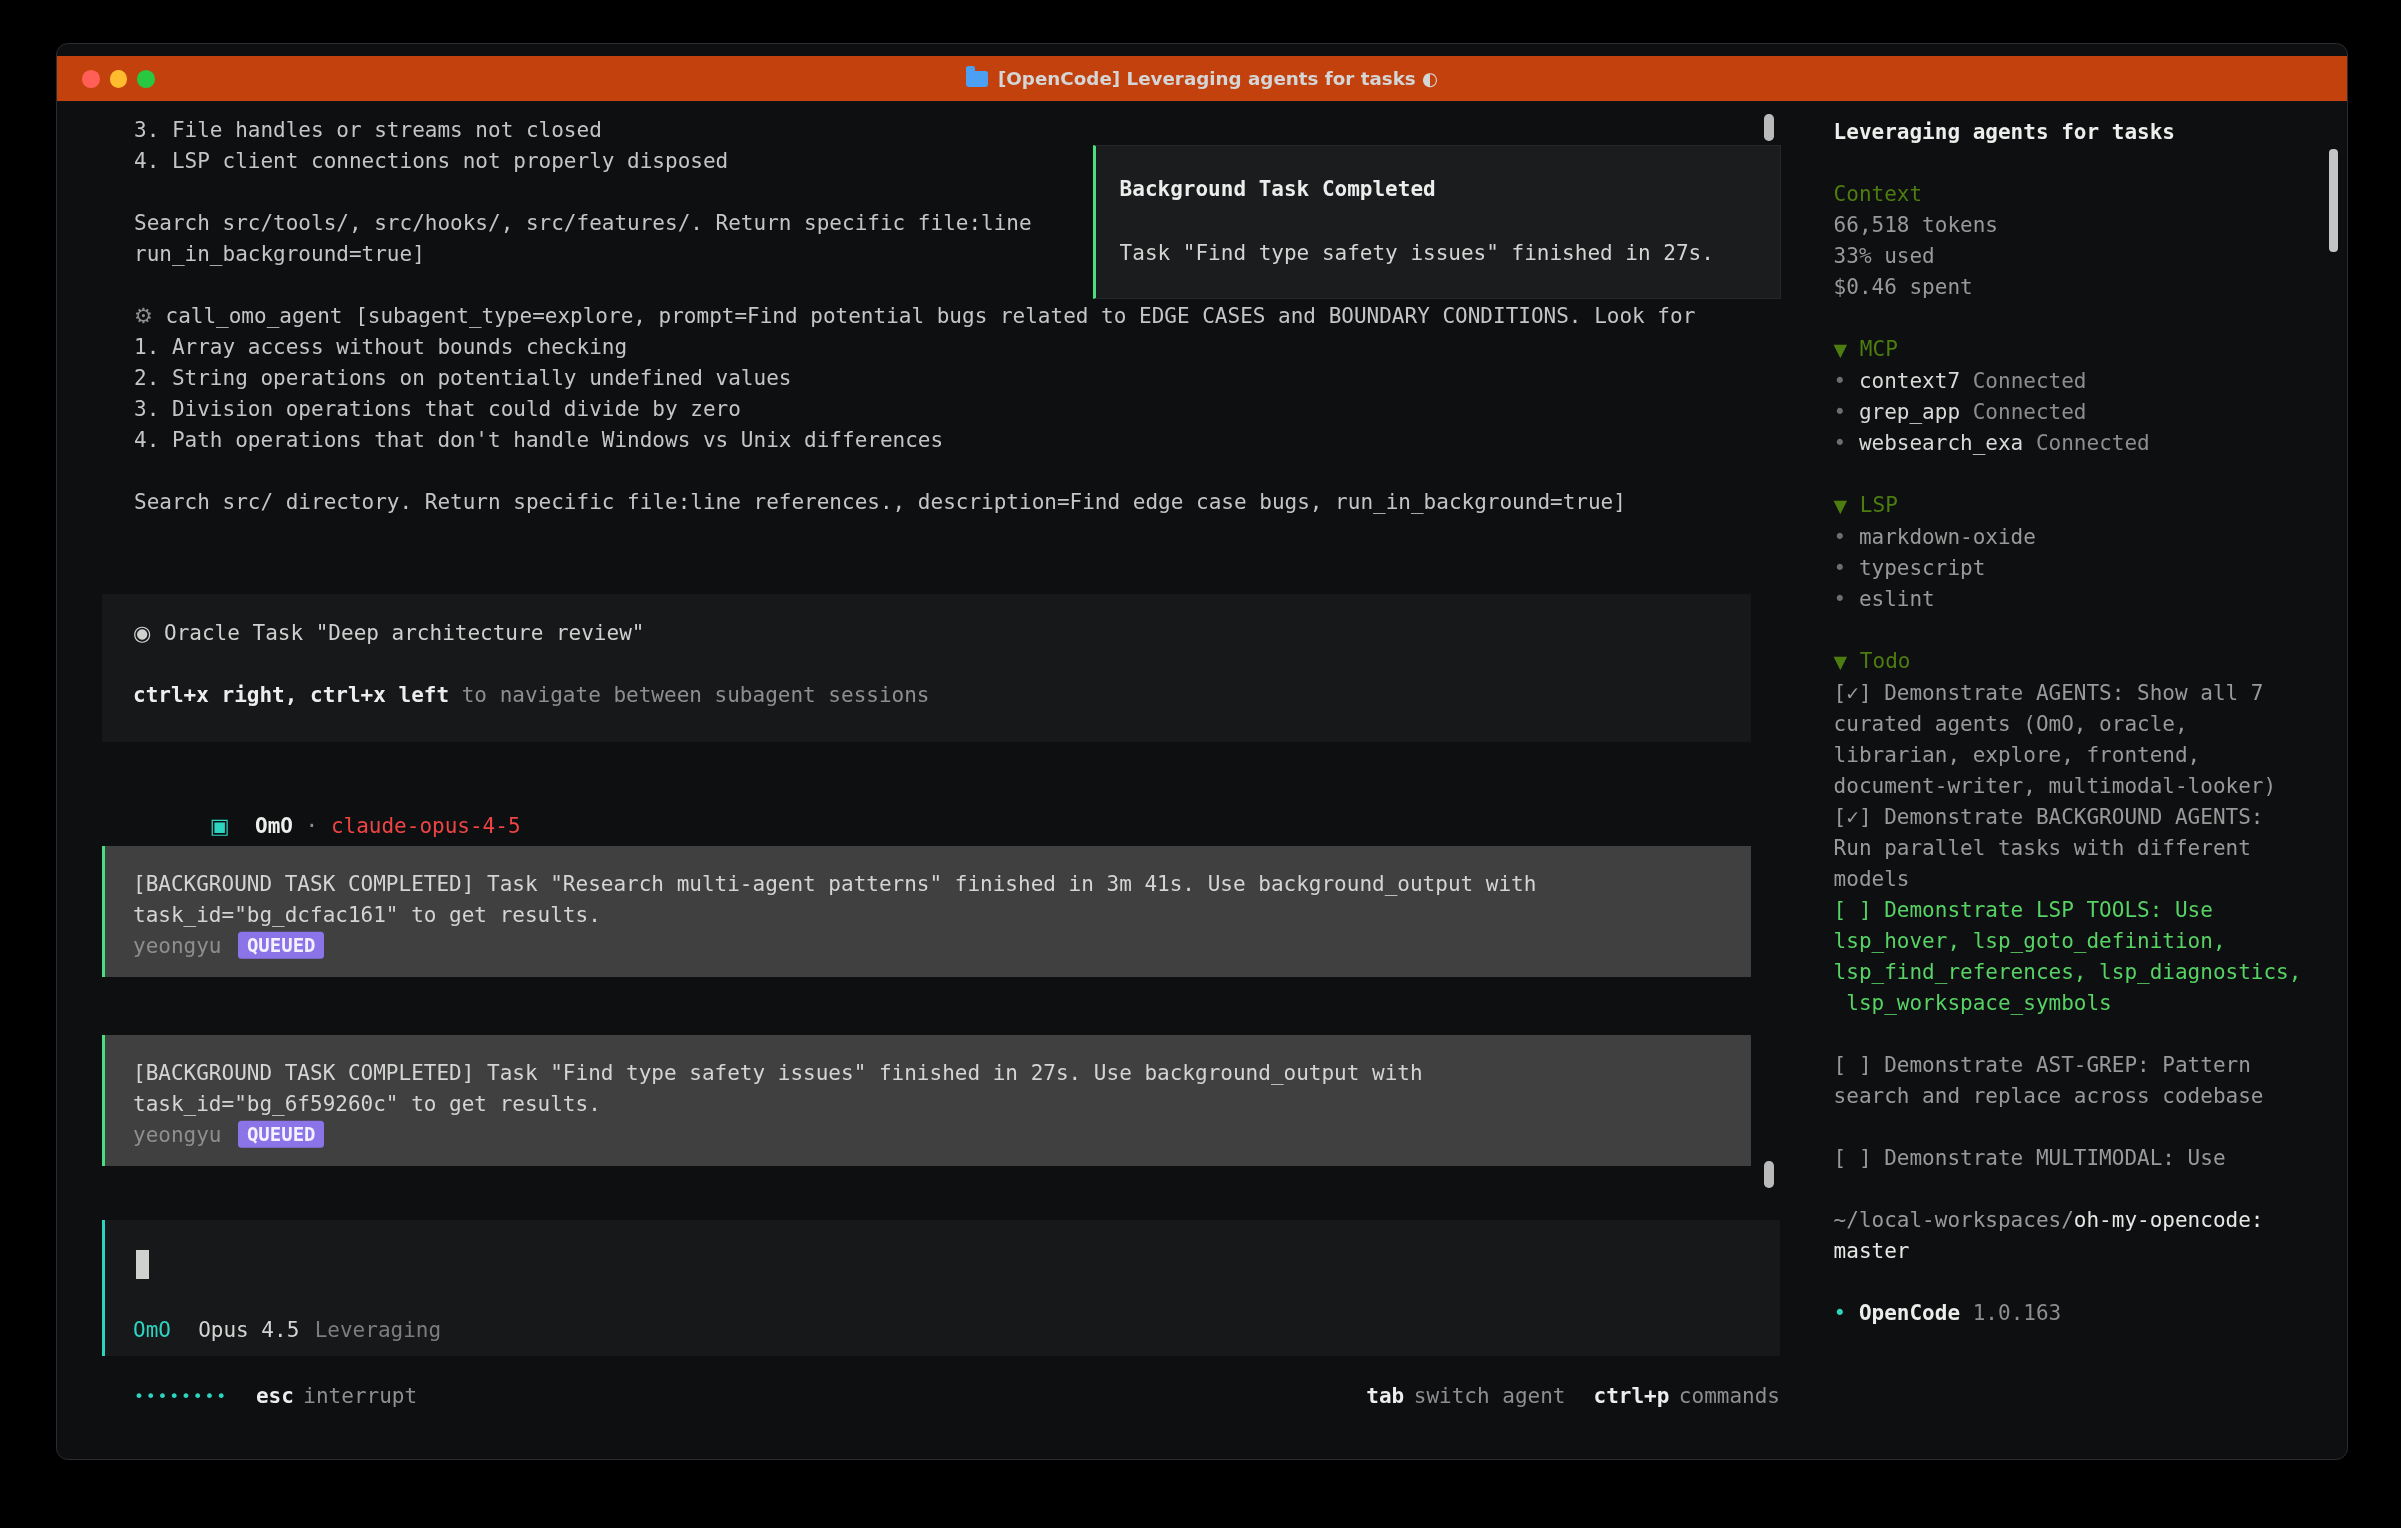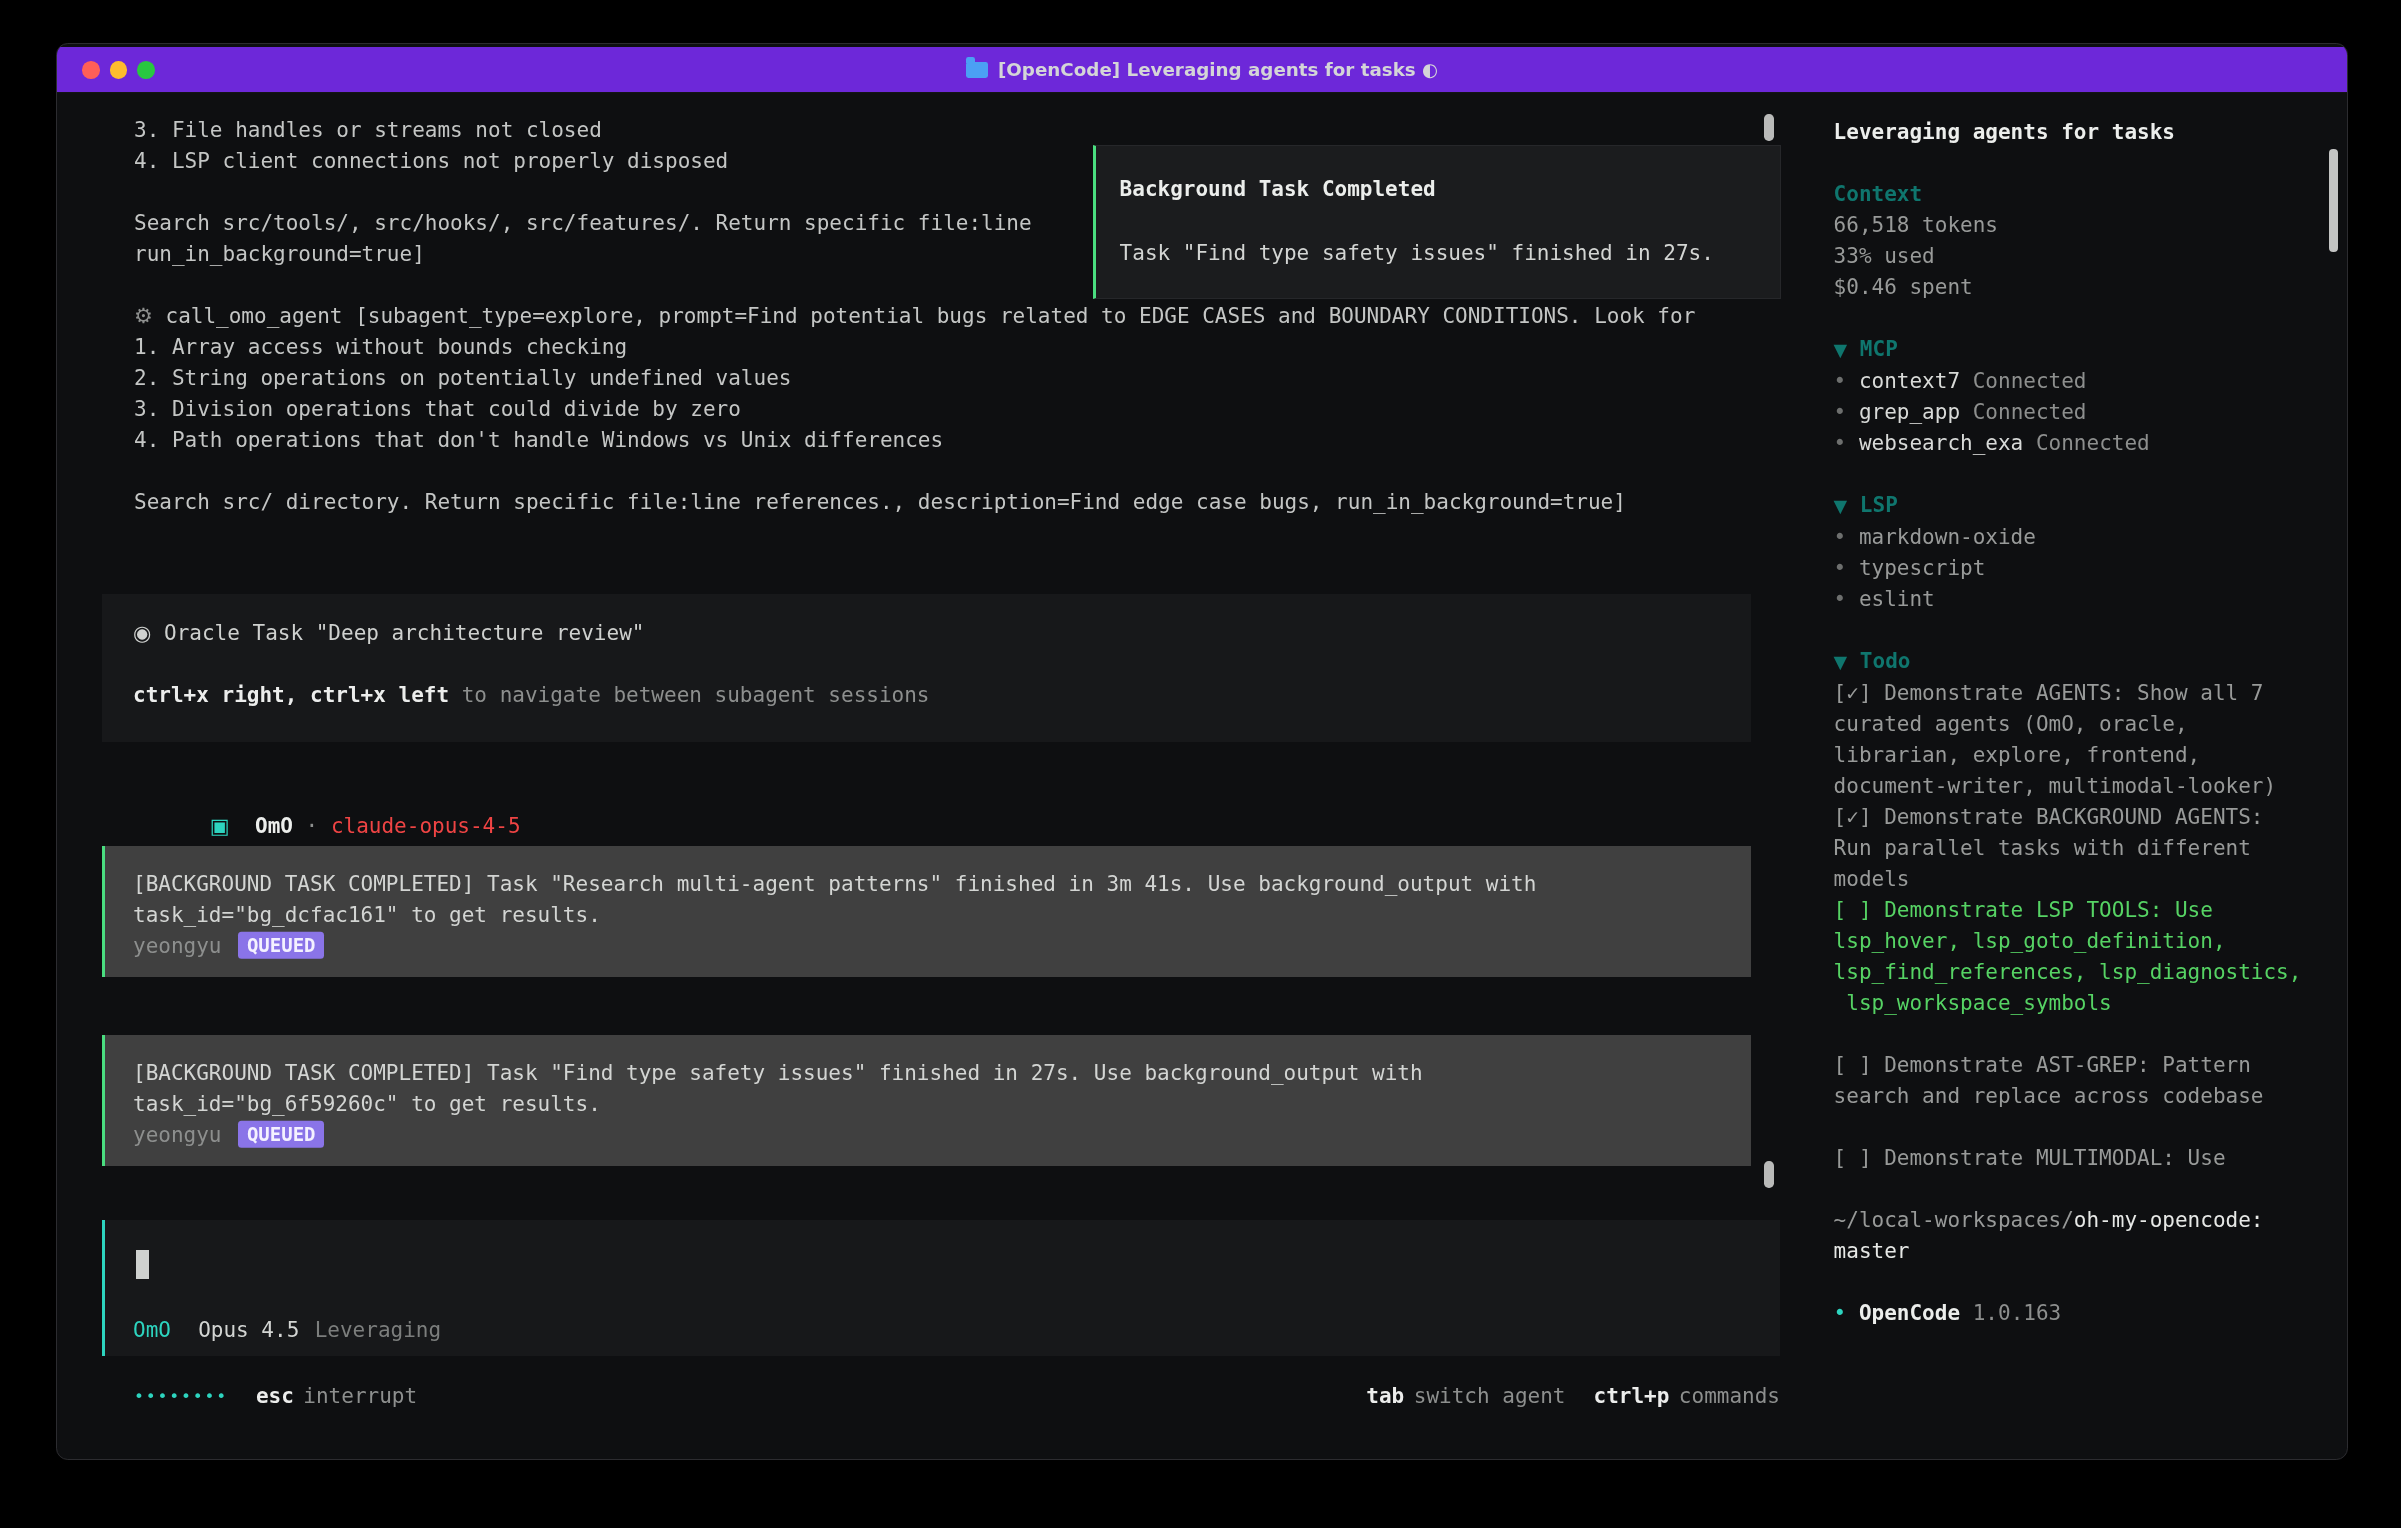--- a/index.html
+++ b/index.html
@@ -4,21 +4,21 @@
 <style>
   * { margin:0; padding:0; box-sizing:border-box; }
   html,body { width:2401px; height:1528px; background:#000; overflow:hidden; }
   body { font-family:"DejaVu Sans Mono","Liberation Mono",monospace; font-size:21px; line-height:31px; color:#c4c6c5; }
 
   .window { position:absolute; left:56px; top:43px; width:2292px; height:1417px;
             background:#0e0f11; border-radius:11.8px; overflow:hidden;
             border:0.6px solid #2c2c30; box-shadow:0 29.5px 71px rgba(0,0,0,.85); }
 
   
-  .titlebar { position:absolute; left:0; top:3px; width:100%; height:46px; background:#6d28d9;
+  .titlebar { position:absolute; left:0; top:12px; width:100%; height:46px; background:#c2410c;
               border-bottom:0.6px solid #141416; display:flex; align-items:center; justify-content:center; }
   .traffic { position:absolute; left:25px; top:14px; display:flex; gap:10px; }
   .light { width:17.7px; height:17.7px; border-radius:50%; }
   .light.red { background:#ff5f57; } .light.yellow { background:#febc2e; } .light.green { background:#28c840; }
   .title { display:flex; align-items:center; gap:9.5px; font-family:"DejaVu Sans","Liberation Sans",sans-serif;
            font-weight:700; font-size:18.3px; color:#d4d5d7; }
   .folder { width:22.5px; height:16px; background:#4ba0f4; border-radius:2.4px; position:relative; flex:0 0 auto; }
   .folder::before { content:''; position:absolute; top:-4.1px; left:0; width:9.5px; height:5.3px; background:#4ba0f4; border-radius:2.4px 2.4px 0 0; }
 
   
@@ -77,21 +77,21 @@
   
   .mthumb { position:absolute; width:9.5px; border-radius:4.7px; background:#b9bab9; }
   .mthumb.t1 { left:1707px; top:23px; height:27px; }
   .mthumb.t2 { left:1707px; top:1070px; height:27px; }
 
   
   .sidebar { position:absolute; left:1753px; top:47px; right:0; bottom:0;
              padding:26px 29.5px 0 23.6px; color:#989a99; }
   .sb-title { color:#eceeec; font-weight:700; }
   .sb-gap { height:31px; }
-  .sb-head { color:#0f766e; font-weight:700; }
+  .sb-head { color:#4d7c0f; font-weight:400; }
   .sb-head .sym { font-size:17.7px; }
   .sb-item { white-space:pre; }
   .sb-bullet { color:#6d6f6e; }
   .sb-name { color:#d8dad8; }
   .sb-status { color:#8d8f8e; }
   .sb-lsp { color:#989a99; }
   .prewrap { white-space:pre-wrap; }
   .todo-item { color:#989a99; }
   .todo-item.active { color:#56d364; }
   .todo-item.gap-above { margin-top:31px; }

